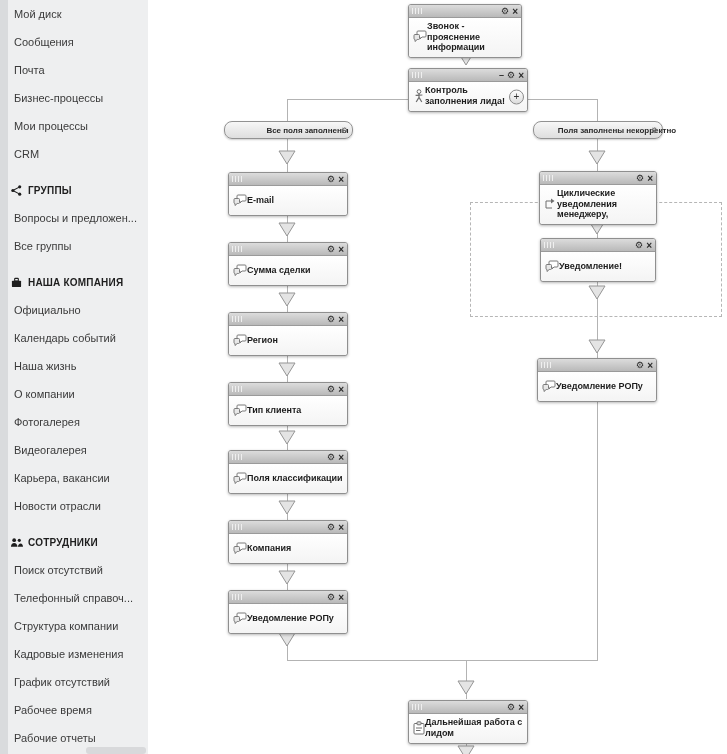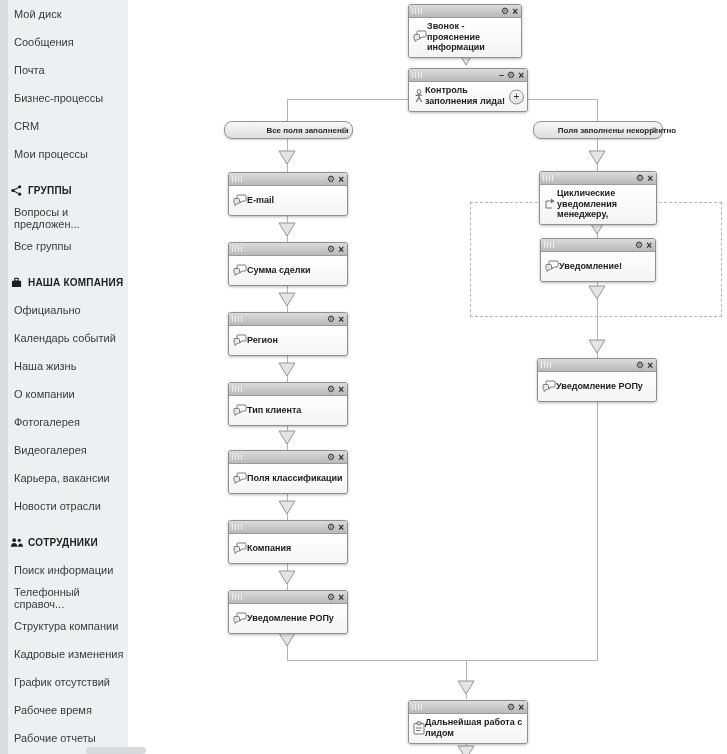--- a/index.html
+++ b/index.html
@@ -1,21 +1,21 @@
 <!DOCTYPE html>
 <html><head>
 <meta charset="utf-8">
 <style>
   html,body{margin:0;padding:0;}
   body{font-family:"Liberation Sans","DejaVu Sans",sans-serif;background:#fff;}
   #page{position:relative;width:727px;height:754px;overflow:hidden;background:#fff;}
 
   
   #edge-strip{position:absolute;left:0;top:0;width:8px;height:754px;background:#d9dbdd;}
-  #sidebar{position:absolute;left:8px;top:0;width:120px;height:754px;background:#eeeff0;}
+  #sidebar{position:absolute;left:8px;top:0;width:140px;height:754px;background:#eeeff0;}
   .side-link{height:28px;display:flex;align-items:center;padding-left:6px;
              font-size:11px;color:#3a3a3a;cursor:pointer;}
   .side-header{height:28px;margin-top:8px;display:flex;align-items:center;gap:5px;padding-left:2px;
                font-size:10px;font-weight:bold;color:#1e1e1e;letter-spacing:.2px;}
   .side-header .hicon{display:inline-flex;width:13px;justify-content:center;}
   #scroll-hint{position:absolute;left:86px;top:747px;width:60px;height:7px;background:#d8d9db;border-radius:3px;}
 
   
   .hline,.vline{position:absolute;background:#b3b3b3;}
   .hline{height:1px;}
@@ -51,22 +51,22 @@
 <body>
 
 <div id="page">
 
   <div id="edge-strip"></div>
   <div id="sidebar">
     <div class="side-link">Мой диск</div>
     <div class="side-link">Сообщения</div>
     <div class="side-link">Почта</div>
     <div class="side-link">Бизнес-процессы</div>
+    <div class="side-link">Мои процессы</div>
     <div class="side-link">CRM</div>
-    <div class="side-link">Мои процессы</div>
 
     <div class="side-header">
       <span class="hicon">
         <svg width="11" height="11" viewBox="0 0 12 12">
             <circle cx="9.5" cy="2" r="1.7" fill="#1e1e1e"></circle>
             <circle cx="2" cy="6" r="1.7" fill="#1e1e1e"></circle>
             <circle cx="9.5" cy="10" r="1.7" fill="#1e1e1e"></circle>
             <path d="M2 6L9.5 2M2 6l7.5 4" stroke="#1e1e1e" stroke-width="1.1"></path>
           </svg>
       </span>
@@ -97,21 +97,21 @@
       <span class="hicon">
         <svg width="13" height="11" viewBox="0 0 14 11">
             <circle cx="4.5" cy="3" r="2" fill="#1e1e1e"></circle>
             <path d="M1 10c0-2.4 1.6-4 3.5-4S8 7.6 8 10z" fill="#1e1e1e"></path>
             <circle cx="10" cy="3.2" r="1.7" fill="#1e1e1e"></circle>
             <path d="M8.5 10c.2-2 1.4-3.4 3-3.4 1.4 0 2.4 1.4 2.5 3.4z" fill="#1e1e1e"></path>
           </svg>
       </span>
       <span>СОТРУДНИКИ</span>
     </div>
-    <div class="side-link">Поиск информации</div>
+    <div class="side-link">Поиск отсутствий</div>
     <div class="side-link">Телефонный справоч...</div>
     <div class="side-link">Структура компании</div>
     <div class="side-link">Кадровые изменения</div>
     <div class="side-link">График отсутствий</div>
     <div class="side-link">Рабочее время</div>
     <div class="side-link">Рабочие отчеты</div>
   </div>
   <div id="scroll-hint"></div>
 
   <div class="vline" style="left:466px;top:40px;height:12px"></div>

